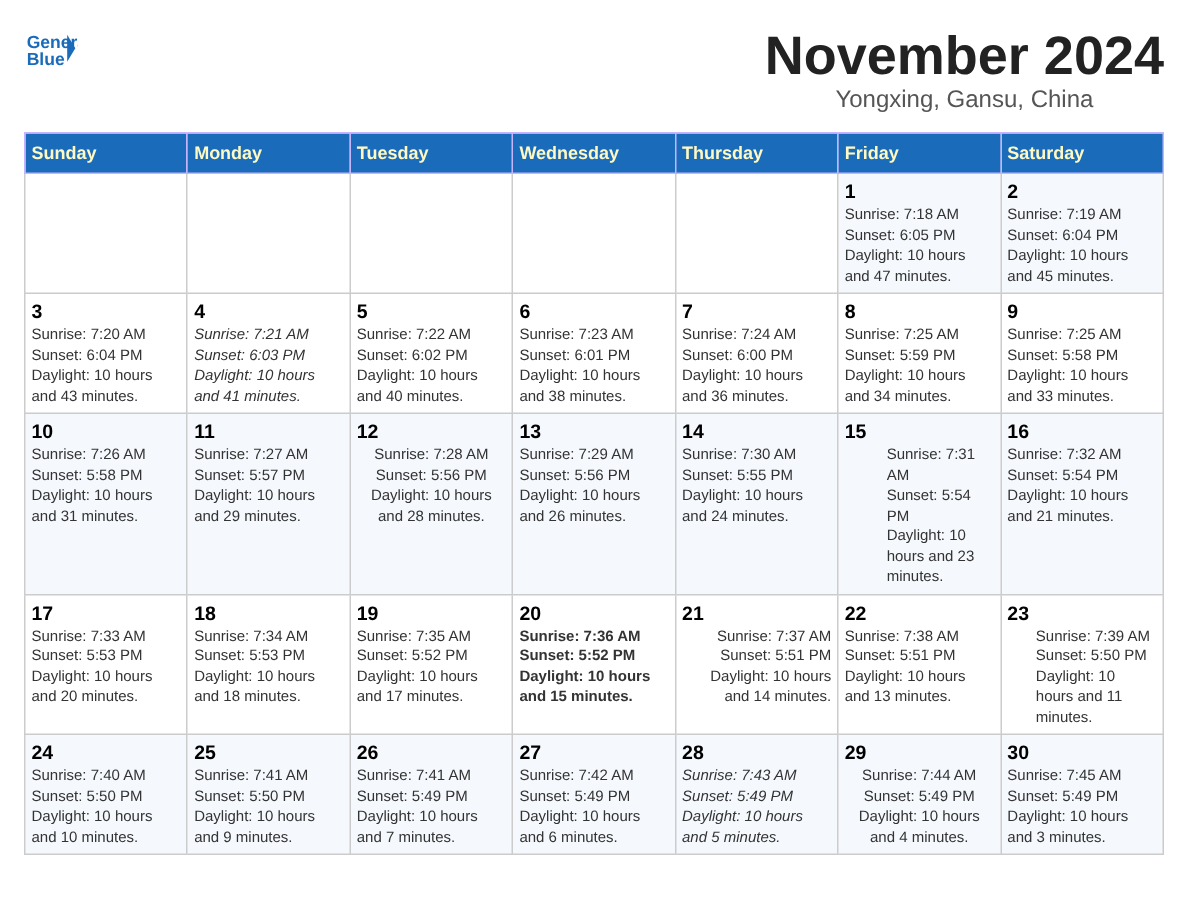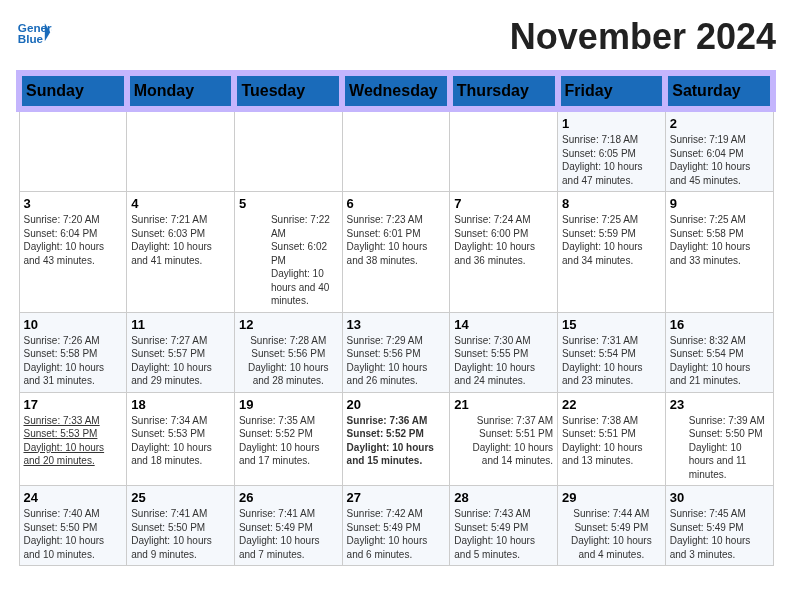--- a/index.html
+++ b/index.html
@@ -35,26 +35,26 @@
       font-size: 16px;
       color: #555;
     }
     table {
       width: 100%;
       border-collapse: collapse;
       font-size: 11px;
     }
     thead th {
       background: #1a6bba;
-      color: #000000;
+      color: #fef9c3;
       padding: 6px 4px;
       text-align: left;
-      font-size: 16px;
+      font-size: 12px;
       font-weight: bold;
-      border: 6px solid #c4b5fd;
+      border: 1px solid #c4b5fd;
     }
     tbody td {
       border: 1px solid #ccc;
       vertical-align: top;
       padding: 4px;
       height: 80px;
       width: calc(100% / 7);
       background: #fff;
     }
     tbody tr:nth-child(odd) td {
@@ -78,20 +78,21 @@
 <div class="header">
   <div class="logo">
     <svg class="logo-icon" viewBox="0 0 40 40">
       <text x="2" y="18" font-size="13" font-weight="bold" fill="#1a6bba">General</text>
       <text x="2" y="30" font-size="13" font-weight="bold" fill="#1a6bba">Blue</text>
       <polygon points="32,8 38,18 32,28" fill="#1a6bba"></polygon>
     </svg>
   </div>
   <div class="title-block">
     <div class="month-title">November 2024</div>
+    <div class="subtitle">Yongxing, Gansu, China</div>
   </div>
 </div>
 
 <table>
   <thead>
     <tr id="header-row">
     <th>Sunday</th>
         <th>Monday</th>
         <th>Tuesday</th>
         <th>Wednesday</th>
@@ -122,27 +123,27 @@
       </tr>
       <tr>
         <td>
           <div class="day-num">3</div>
           <div class="day-info" style="white-space: pre-line;">Sunrise: 7:20 AM
 Sunset: 6:04 PM
 Daylight: 10 hours and 43 minutes.</div>
         </td>
         <td>
           <div class="day-num">4</div>
-          <div class="day-info" style="white-space: pre-line;">Sunrise: 7:21 AM
+          <div class="day-info" style="white-space: pre-line; font-style: italic;">Sunrise: 7:21 AM
 Sunset: 6:03 PM
 Daylight: 10 hours and 41 minutes.</div>
         </td>
         <td>
           <div class="day-num">5</div>
-          <div class="day-info" style="white-space: pre-line; margin-left: 32px;">Sunrise: 7:22 AM
+          <div class="day-info" style="white-space: pre-line;">Sunrise: 7:22 AM
 Sunset: 6:02 PM
 Daylight: 10 hours and 40 minutes.</div>
         </td>
         <td>
           <div class="day-num">6</div>
           <div class="day-info" style="white-space: pre-line;">Sunrise: 7:23 AM
 Sunset: 6:01 PM
 Daylight: 10 hours and 38 minutes.</div>
         </td>
         <td>
@@ -190,35 +191,35 @@
 Daylight: 10 hours and 26 minutes.</div>
         </td>
         <td>
           <div class="day-num">14</div>
           <div class="day-info" style="white-space: pre-line;">Sunrise: 7:30 AM
 Sunset: 5:55 PM
 Daylight: 10 hours and 24 minutes.</div>
         </td>
         <td>
           <div class="day-num">15</div>
-          <div class="day-info" style="white-space: pre-line;">Sunrise: 7:31 AM
+          <div class="day-info" style="white-space: pre-line; margin-left: 28px;">Sunrise: 7:31 AM
 Sunset: 5:54 PM
 Daylight: 10 hours and 23 minutes.</div>
         </td>
         <td>
           <div class="day-num">16</div>
-          <div class="day-info" style="white-space: pre-line;">Sunrise: 8:32 AM
+          <div class="day-info" style="white-space: pre-line;">Sunrise: 7:32 AM
 Sunset: 5:54 PM
 Daylight: 10 hours and 21 minutes.</div>
         </td>
       </tr>
       <tr>
         <td>
           <div class="day-num">17</div>
-          <div class="day-info" style="white-space: pre-line; text-decoration: underline;">Sunrise: 7:33 AM
+          <div class="day-info" style="white-space: pre-line;">Sunrise: 7:33 AM
 Sunset: 5:53 PM
 Daylight: 10 hours and 20 minutes.</div>
         </td>
         <td>
           <div class="day-num">18</div>
           <div class="day-info" style="white-space: pre-line;">Sunrise: 7:34 AM
 Sunset: 5:53 PM
 Daylight: 10 hours and 18 minutes.</div>
         </td>
         <td>
@@ -272,21 +273,21 @@
 Daylight: 10 hours and 7 minutes.</div>
         </td>
         <td>
           <div class="day-num">27</div>
           <div class="day-info" style="white-space: pre-line;">Sunrise: 7:42 AM
 Sunset: 5:49 PM
 Daylight: 10 hours and 6 minutes.</div>
         </td>
         <td>
           <div class="day-num">28</div>
-          <div class="day-info" style="white-space: pre-line;">Sunrise: 7:43 AM
+          <div class="day-info" style="white-space: pre-line; font-style: italic;">Sunrise: 7:43 AM
 Sunset: 5:49 PM
 Daylight: 10 hours and 5 minutes.</div>
         </td>
         <td>
           <div class="day-num">29</div>
           <div class="day-info" style="white-space: pre-line; text-align: center;">Sunrise: 7:44 AM
 Sunset: 5:49 PM
 Daylight: 10 hours and 4 minutes.</div>
         </td>
         <td>

